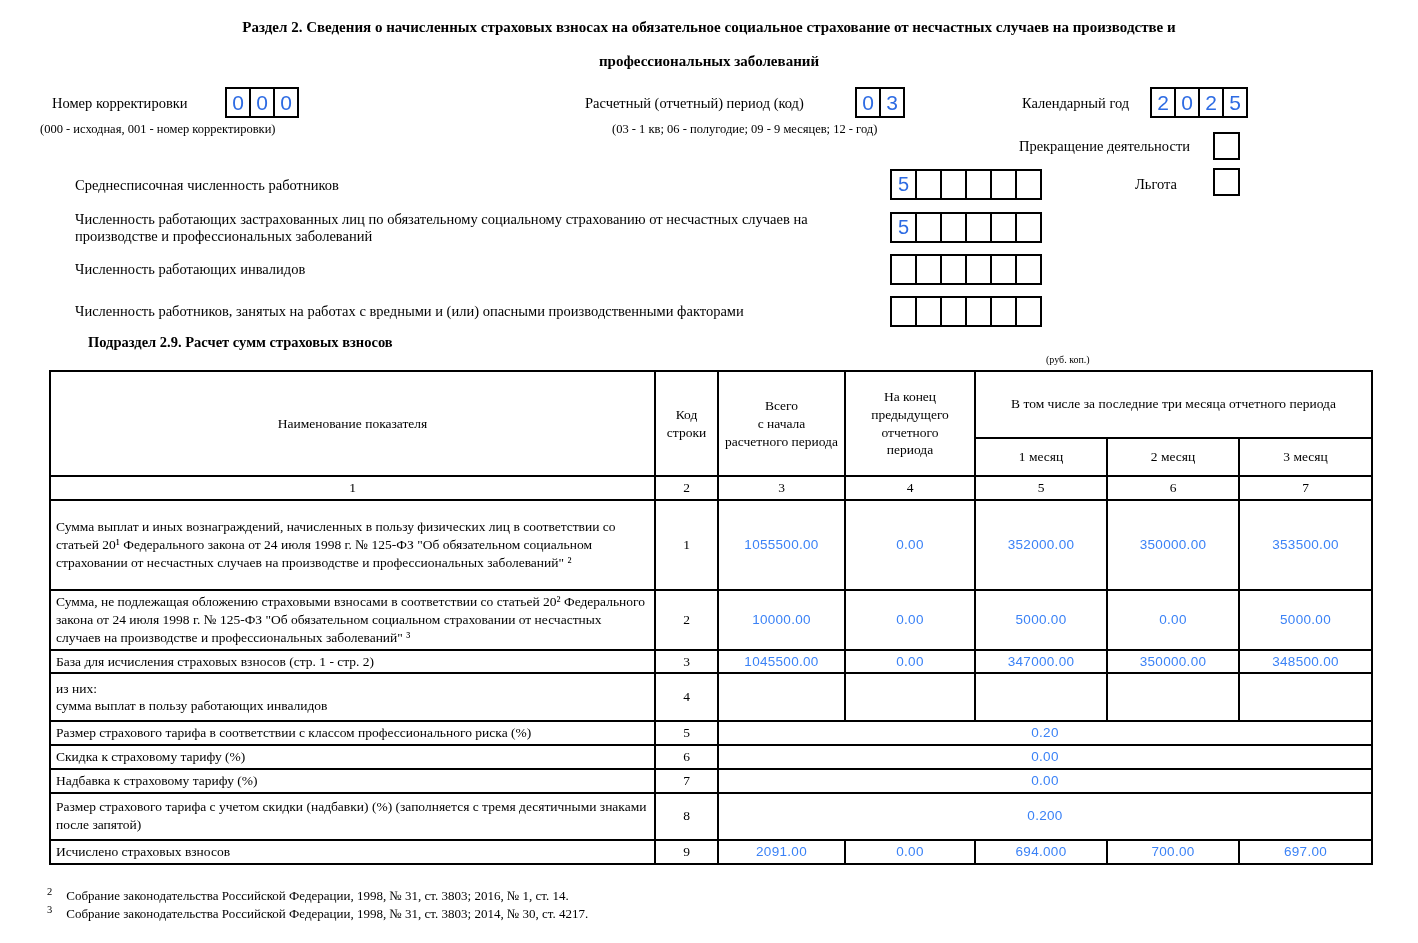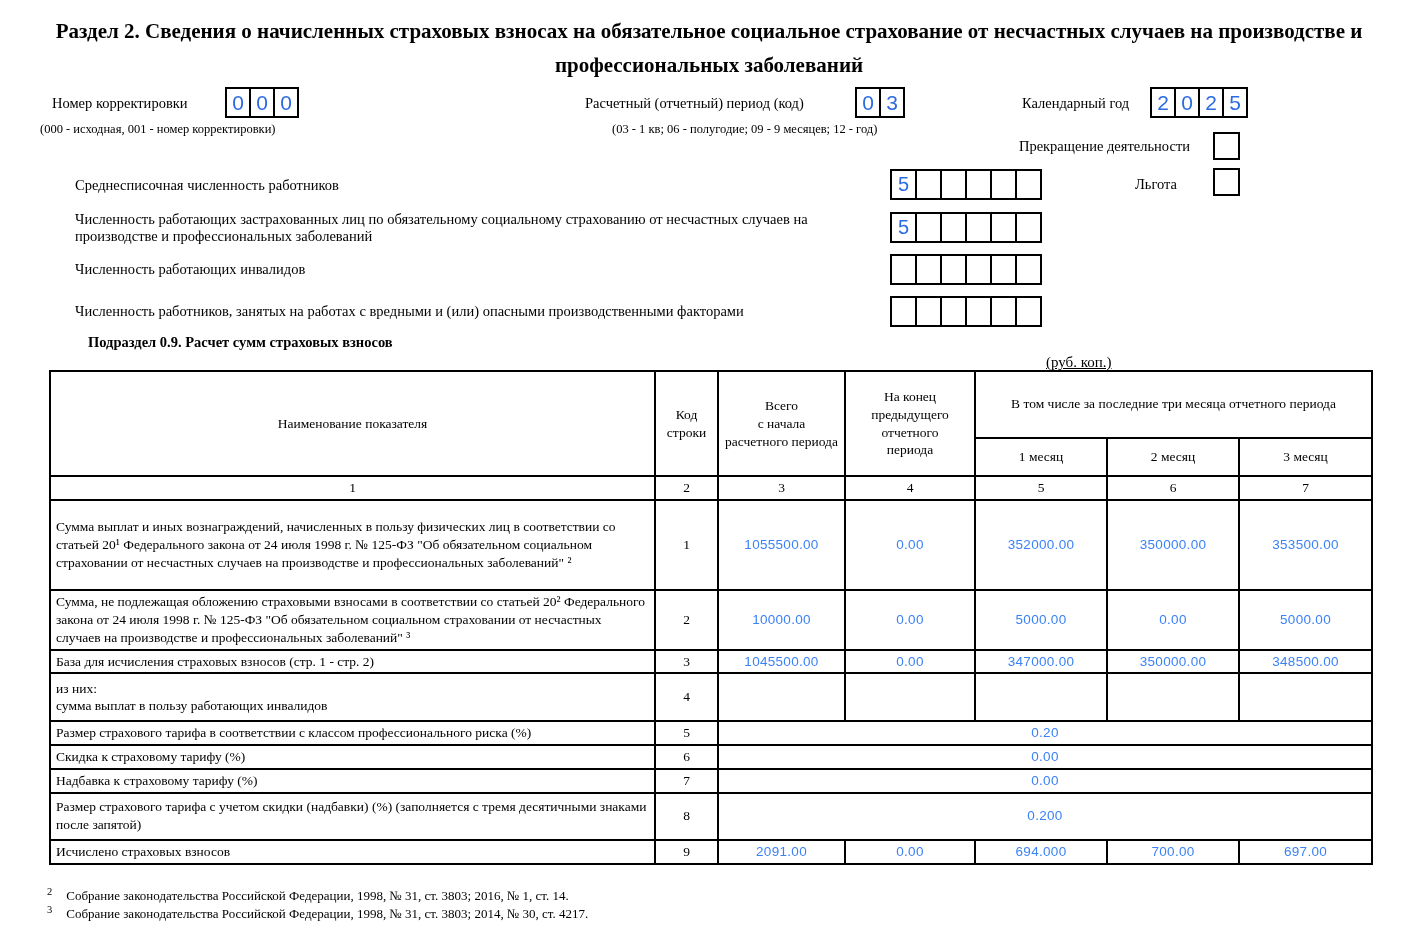--- a/index.html
+++ b/index.html
@@ -1,31 +1,31 @@
 <!DOCTYPE html>
 <html><head>
 <meta charset="utf-8">
 <style>
   html,body{margin:0;padding:0;background:#fff;}
   .page{position:relative;width:1418px;height:943px;background:#ffffff;
         font-family:"Liberation Serif",serif;color:#000;overflow:hidden;}
   .abs{position:absolute;}
-  .title{left:0;width:100%;text-align:center;font-weight:bold;font-size:21px;}
+  .title{left:0;width:100%;text-align:center;font-weight:bold;font-size:15px;}
   .lbl{font-size:14.5px;}
   .hint{font-size:12.5px;}
   .boxgroup{display:flex;}
   .cell{box-sizing:border-box;border:2px solid #000;background:#fff;
         display:flex;align-items:center;justify-content:center;
         font-family:"Liberation Sans",sans-serif;color:#2d6be3;}
   .cell + .cell{margin-left:-2px;}
   .dcell{width:26px;height:31px;font-size:21px;}
   .ccell{width:27px;height:31px;font-size:20px;}
   .checkbox{box-sizing:border-box;width:27px;height:28px;border:2px solid #000;background:#fff;}
   .subsection{font-weight:bold;font-size:14.5px;}
-  .units{font-size:15px;text-decoration:underline;}
+  .units{font-size:10px;}
   table.main{border-collapse:collapse;table-layout:fixed;}
   table.main td{border:2px solid #000;padding:2px 5px;font-size:13.5px;
                 line-height:1.32;vertical-align:middle;box-sizing:border-box;}
   td.hdr{text-align:center;white-space:pre-line;}
   td.num{text-align:center;font-size:13.5px;height:21px;padding:1px;}
   td.code{text-align:center;font-size:13.5px;}
   td.val{text-align:center;font-family:"Liberation Sans",sans-serif;
          font-size:17px;color:#3b82f6;letter-spacing:0.3px;padding:1px 2px;}
   td.name{white-space:pre-line;}
   .foot{font-size:13px;}
@@ -101,21 +101,21 @@
   <div class="abs lbl" style="left:75px;top:303px;width:800px;">Численность работников, занятых на работах с вредными и (или) опасными производственными факторами</div>
   <div class="abs boxgroup" style="left:890px;top:296px;">
     <div class="cell ccell"></div>
     <div class="cell ccell"></div>
     <div class="cell ccell"></div>
     <div class="cell ccell"></div>
     <div class="cell ccell"></div>
     <div class="cell ccell"></div>
   </div>
 
-  <div class="abs subsection" style="left:88px;top:334px;">Подраздел 0.9. Расчет сумм страховых взносов</div>
+  <div class="abs subsection" style="left:88px;top:334px;">Подраздел 2.9. Расчет сумм страховых взносов</div>
   <div class="abs units" style="left:1046px;top:354px;">(руб. коп.)</div>
 
   <table class="main abs" style="left:49px;top:370px;width:1322px;">
     <colgroup>
       <col style="width:605px">
         <col style="width:63px">
         <col style="width:127px">
       <col style="width:130px">
         <col style="width:132px">
         <col style="width:132px">

